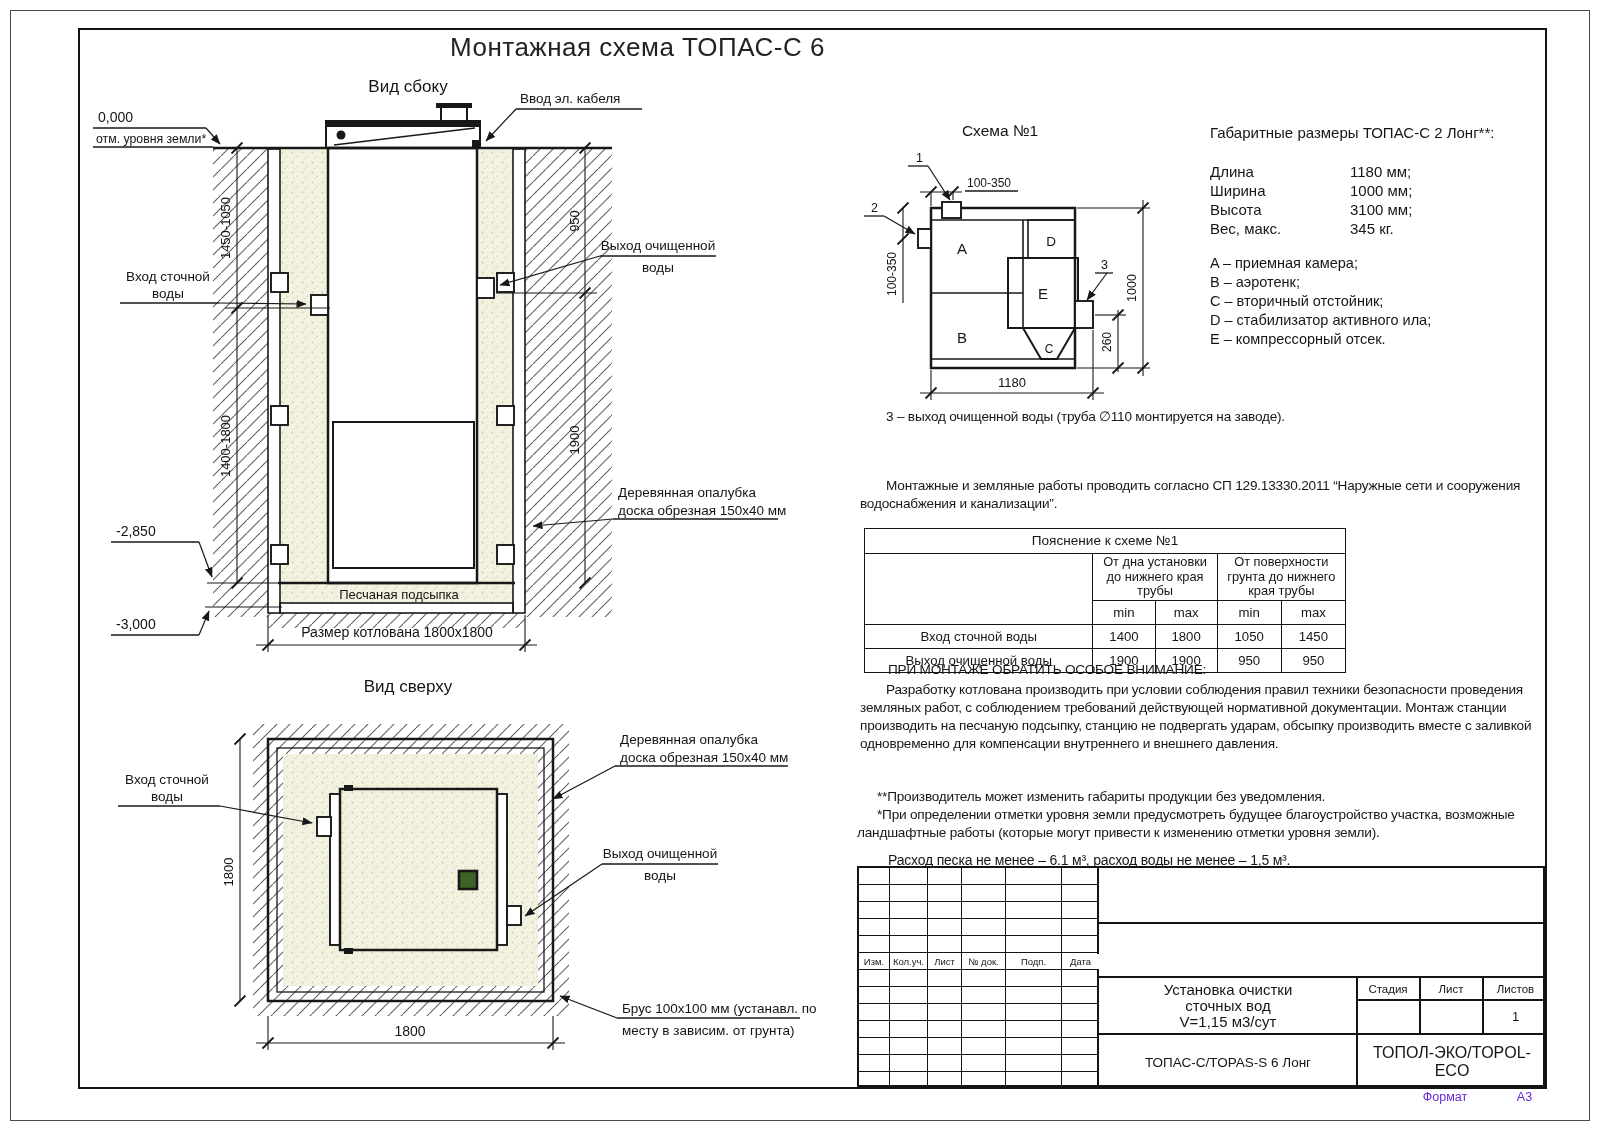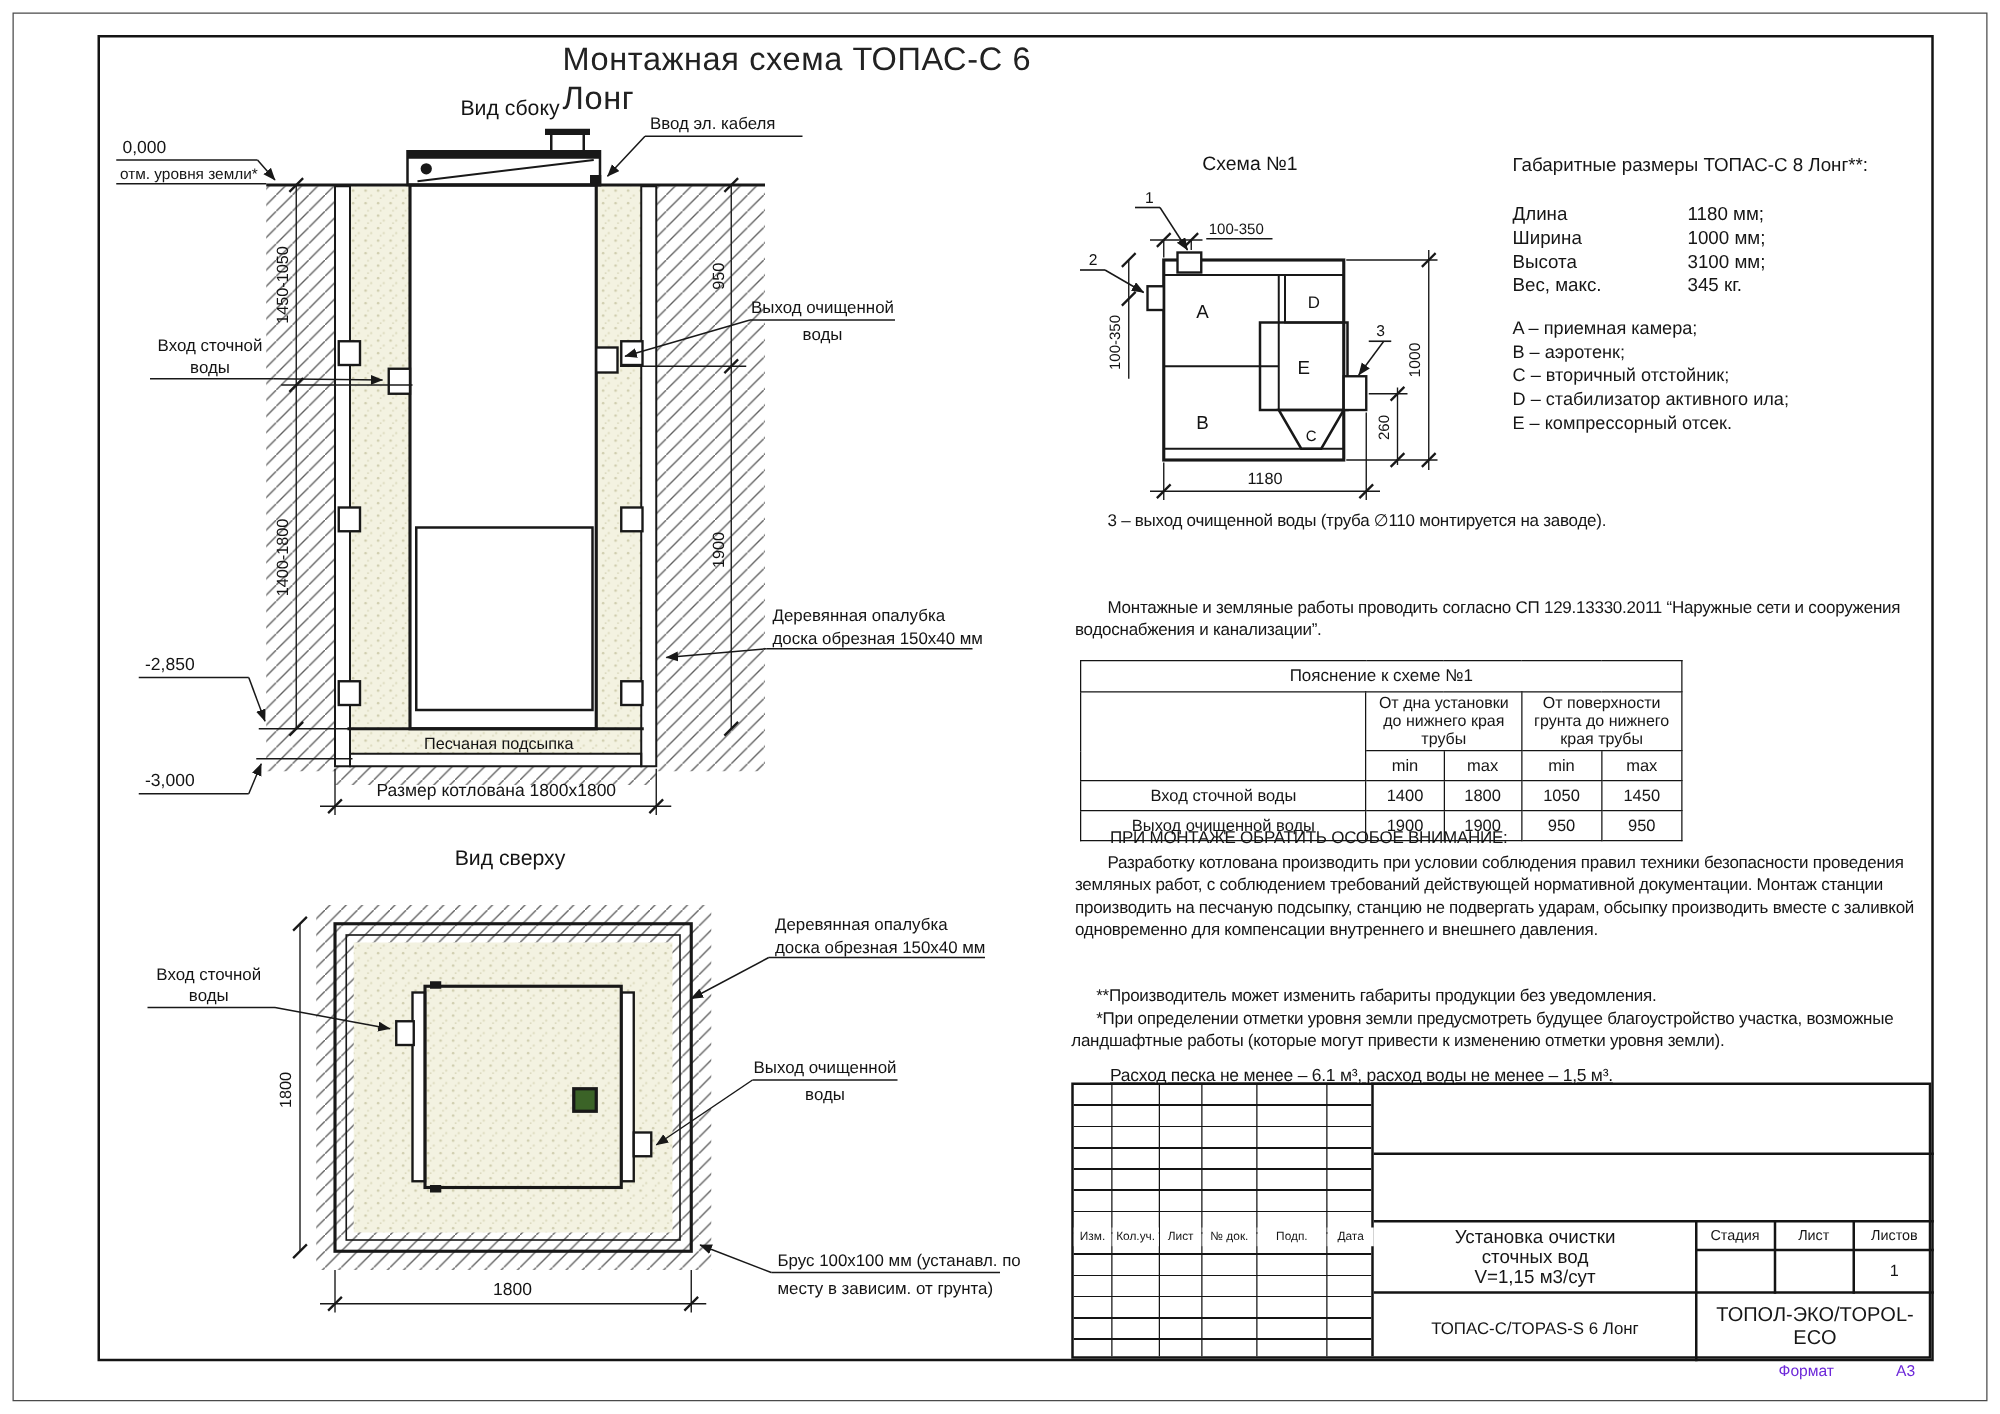--- a/index.html
+++ b/index.html
@@ -30,21 +30,21 @@
   table.exp td.tt{height:22px;font-size:13.6px;}
   table.exp td.gh{height:36px;font-size:12.8px;}
   table.exp td.mm{height:21px;}
   table.exp td.dr{height:21px;}
   .attn{position:absolute;font-size:13.6px;letter-spacing:-.2px;}
   .cons{position:absolute;font-size:14px;text-decoration:underline;letter-spacing:-.2px;}
   .stamp{position:absolute;left:857px;top:866px;width:688px;height:221px;border:2.2px solid #141414;box-sizing:border-box;}
   .stamp .grid{position:absolute;left:0;top:0;width:240px;height:100%;border-right:2.2px solid #141414;box-sizing:border-box;
       background-image:repeating-linear-gradient(to bottom,transparent 0,transparent 15.6px,#141414 15.6px,#141414 17px);}
   .stamp .vl{position:absolute;top:0;width:1.4px;height:100%;background:#141414;}
-  .stamp .gh{position:absolute;top:86px;height:15px;line-height:15px;text-align:center;font-size:9.5px;background:#fff;margin-top:28px;}
+  .stamp .gh{position:absolute;top:86px;height:15px;line-height:15px;text-align:center;font-size:9.5px;background:#fff;}
   .stamp .hline{position:absolute;background:#141414;height:1.6px;}
   .stamp .vline{position:absolute;background:#141414;width:1.6px;}
   .stamp .cell{position:absolute;display:flex;align-items:center;justify-content:center;text-align:center;}
   .fmt{position:absolute;font-size:12.5px;color:#6d28d9;}
 </style>
 </head>
 <body>
 
 <div class="page">
   <div class="outer-border"></div>
@@ -78,21 +78,20 @@
       </pattern>
       <pattern id="rungsH" width="17" height="12" patternUnits="userSpaceOnUse">
         <rect width="17" height="12" fill="#ffffff"></rect>
         <line x1="1" y1="0" x2="1" y2="12" stroke="#2a2a2a" stroke-width="1.1"></line>
       </pattern>
     </defs>
   </svg>
 
   <div class="ttl">
     <div>Монтажная схема ТОПАС-С 6</div>
-    <div class="l2">Лонг</div>
   </div>
 
   <svg class="abs" style="left:85px;top:70px" width="710" height="590" viewBox="85 70 710 590">
     <text x="408" y="92" text-anchor="middle" font-size="17">Вид сбоку</text>
 
     <g>
       <rect x="213" y="149" width="55" height="468" fill="url(#hatch)"></rect>
       <rect x="525" y="149" width="87" height="468" fill="url(#hatch)"></rect>
       <rect x="268" y="613" width="257" height="15" fill="url(#hatch)"></rect>
     </g>
@@ -293,21 +292,21 @@
       <line x1="920" y1="393" x2="1104" y2="393" class="sw1"></line>
       <use href="#tick" x="931" y="393"></use>
         <use href="#tick" x="1093" y="393"></use>
       <text x="1012" y="387" text-anchor="middle" font-size="13">1180</text>
       <text x="1101" y="269" font-size="12.5">3</text>
       <line x1="1095" y1="273" x2="1113" y2="273" class="ul"></line>
       <line x1="1107" y1="273" x2="1087" y2="300" class="ld"></line>
     </g>
   </svg>
 
-  <div class="abs" style="left:1210px;top:124px;width:340px;font-size:15px">Габаритные размеры ТОПАС-С 8 Лонг**:</div>
+  <div class="abs" style="left:1210px;top:124px;width:340px;font-size:15px">Габаритные размеры ТОПАС-С 2 Лонг**:</div>
   <div class="abs" style="left:1210px;top:163px;width:330px">
     <div class="spec-row"><span>Длина</span><span class="val">1180 мм;</span></div>
     <div class="spec-row"><span>Ширина</span><span class="val">1000 мм;</span></div>
     <div class="spec-row"><span>Высота</span><span class="val">3100 мм;</span></div>
     <div class="spec-row"><span>Вес, макс.</span><span class="val">345 кг.</span></div>
   </div>
   <div class="abs" style="left:1210px;top:254px;width:360px">
     <div class="legend-line">A – приемная камера;</div>
     <div class="legend-line">B – аэротенк;</div>
     <div class="legend-line">C – вторичный отстойник;</div>

